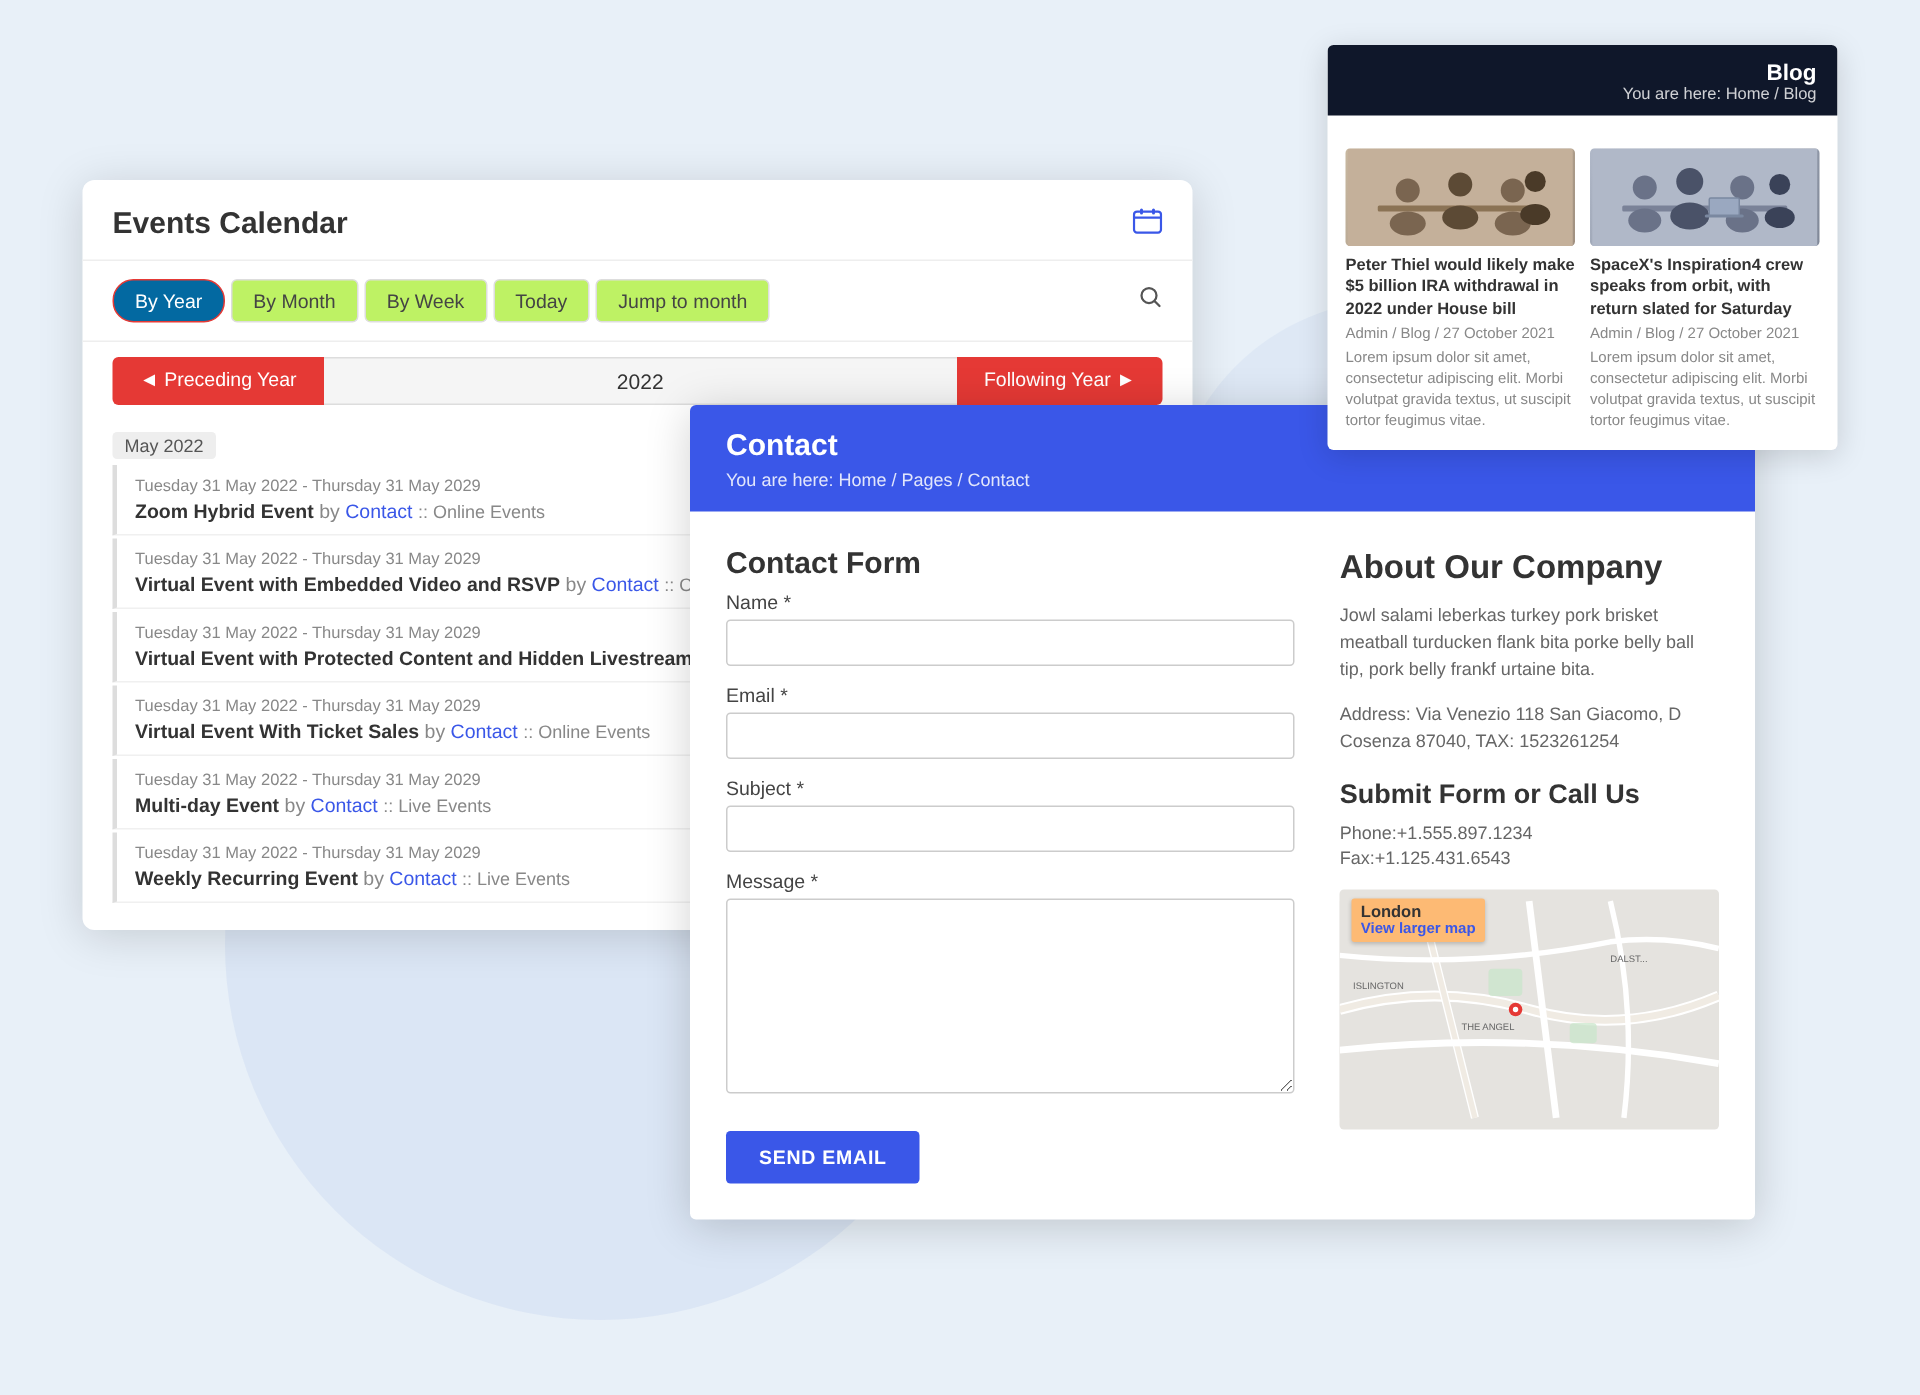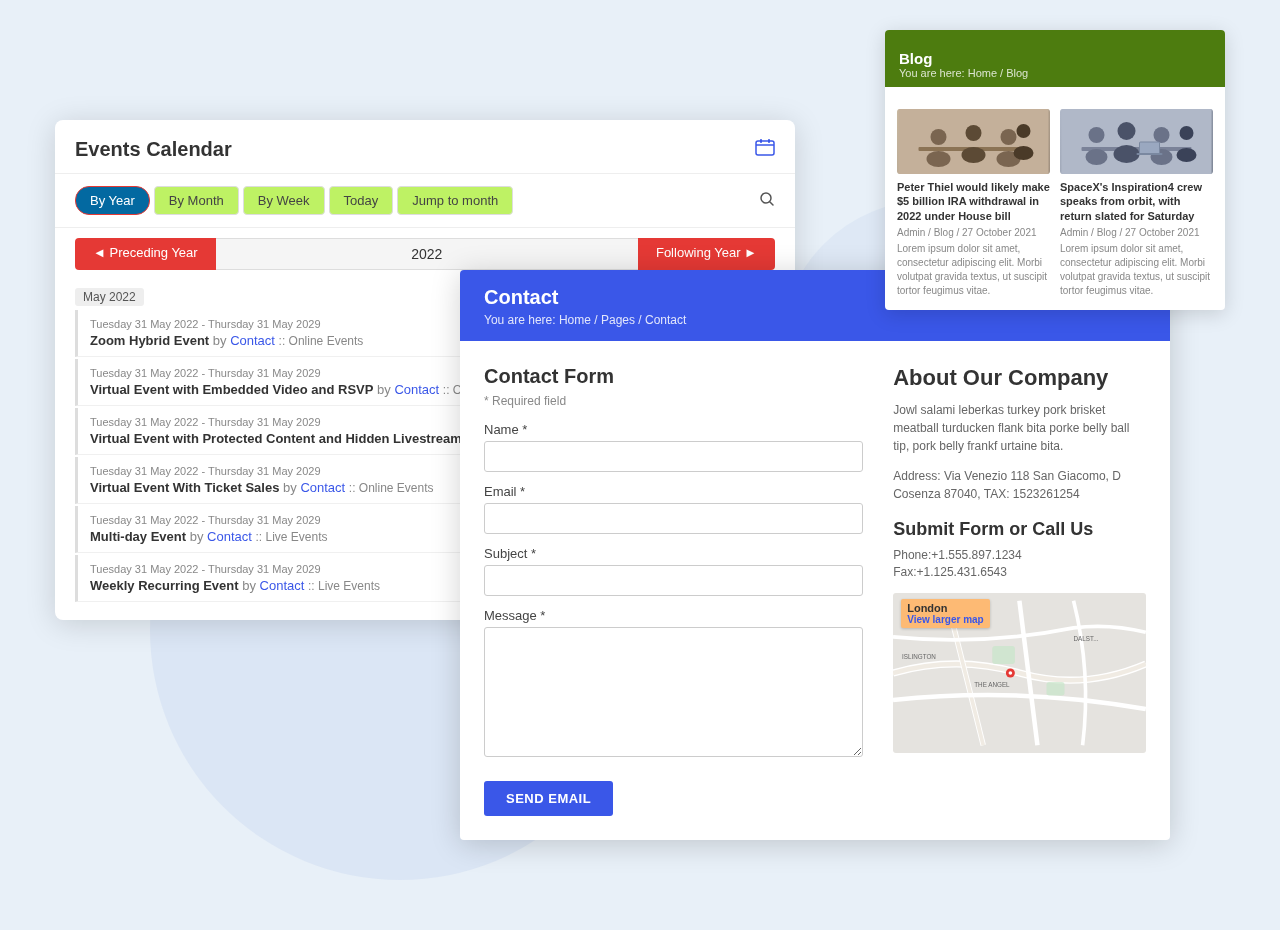--- a/index.html
+++ b/index.html
@@ -317,22 +317,23 @@
       top: 30px;
       right: 55px;
       width: 340px;
       background: #fff;
       border-radius: 4px;
       box-shadow: 0 4px 20px rgba(0,0,0,0.15);
       z-index: 4;
       overflow: hidden;
     }
     .blog-header {
-      background: #4d7c0f;
-      padding: 20px 14px 8px;
+      background: #0f172a;
+      padding: 10px 14px 8px;
+      text-align: right;
     }
     .blog-header-title {
       font-size: 15px;
       font-weight: 600;
       color: #fff;
     }
     .blog-breadcrumb {
       font-size: 11px;
       color: rgba(255,255,255,0.8);
     }
@@ -481,21 +482,20 @@
 </div>
 
 <div class="contact-window">
   <div class="contact-header">
     <div class="contact-header-title">Contact</div>
     <div class="contact-breadcrumb">You are here:  Home / Pages / Contact</div>
   </div>
   <div class="contact-body">
     <div class="contact-form-section">
       <div class="contact-form-title">Contact Form</div>
-      <div class="required-note">* Required field</div>
       <div class="form-group">
         <label class="form-label">Name *</label>
         <input type="text" class="form-input" style="">
       </div>
       <div class="form-group">
         <label class="form-label">Email *</label>
         <input type="email" class="form-input" style="">
       </div>
       <div class="form-group">
         <label class="form-label">Subject *</label>

